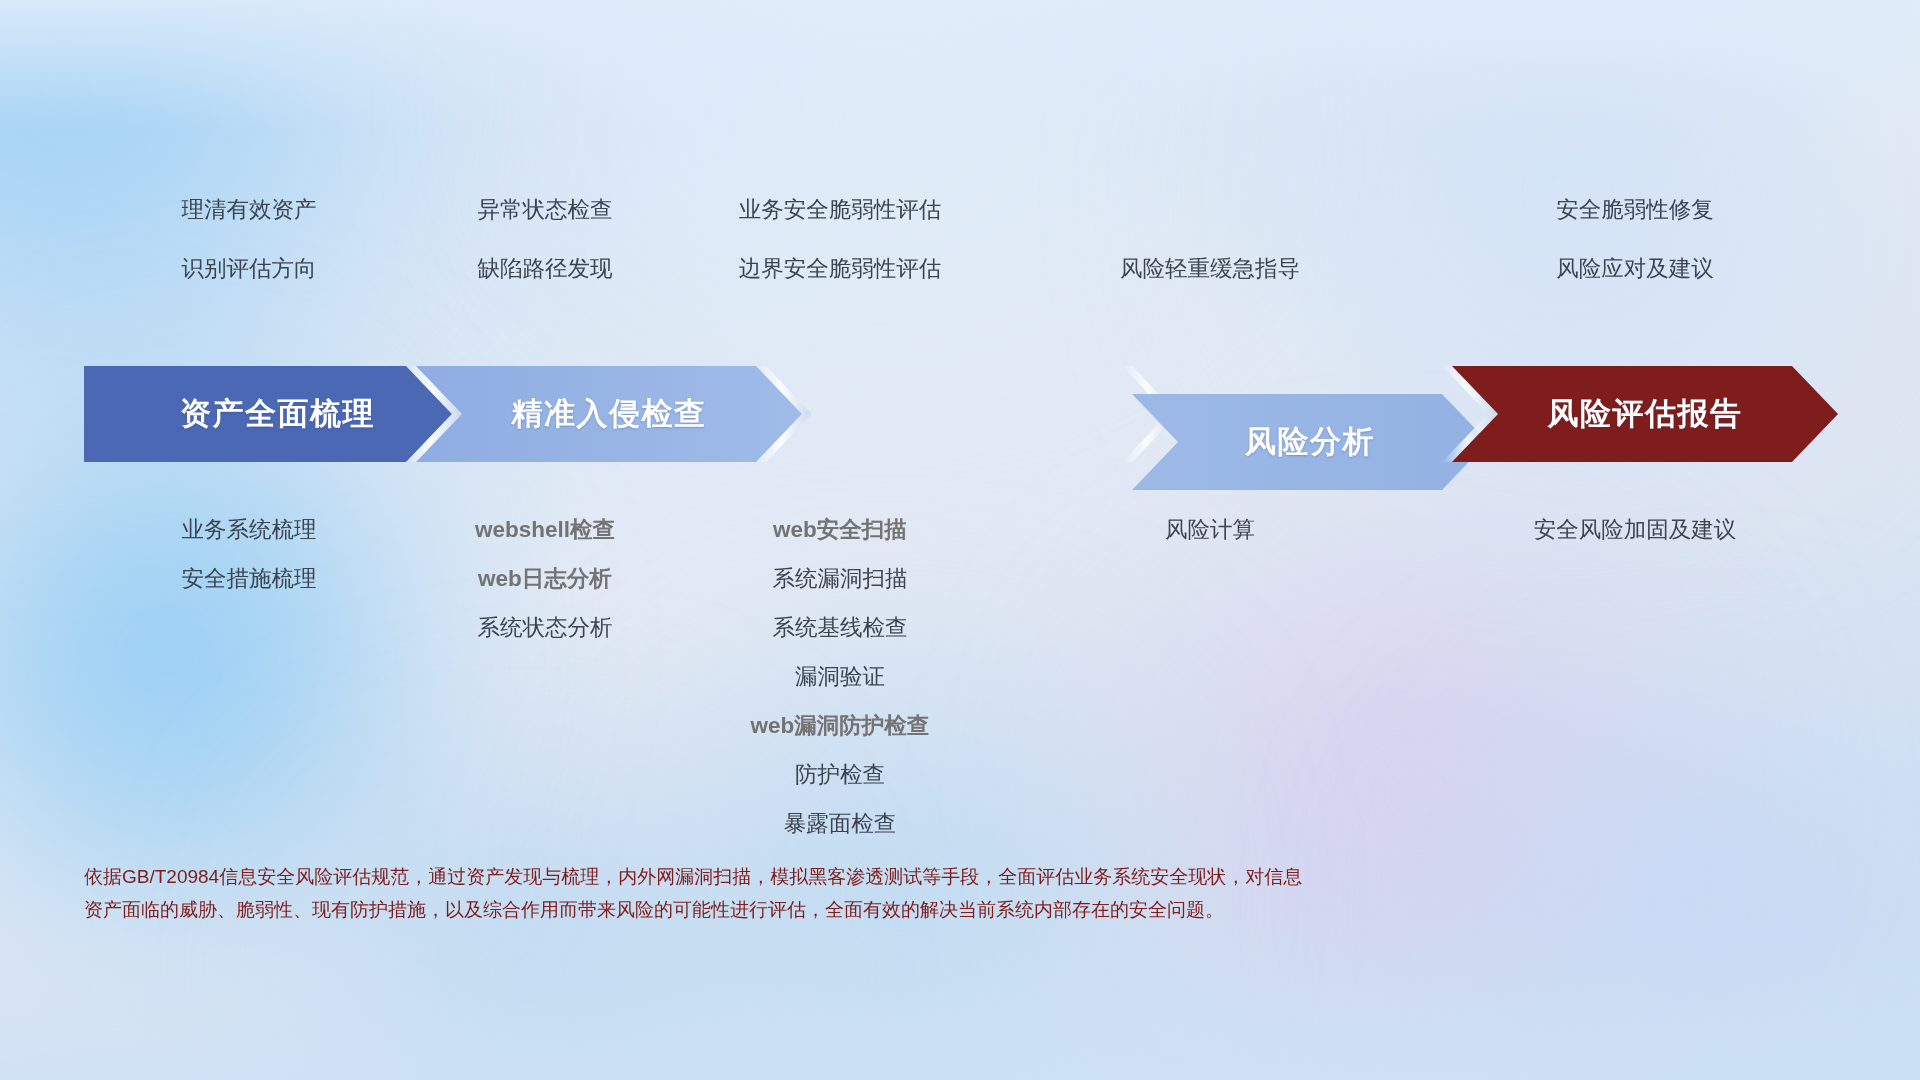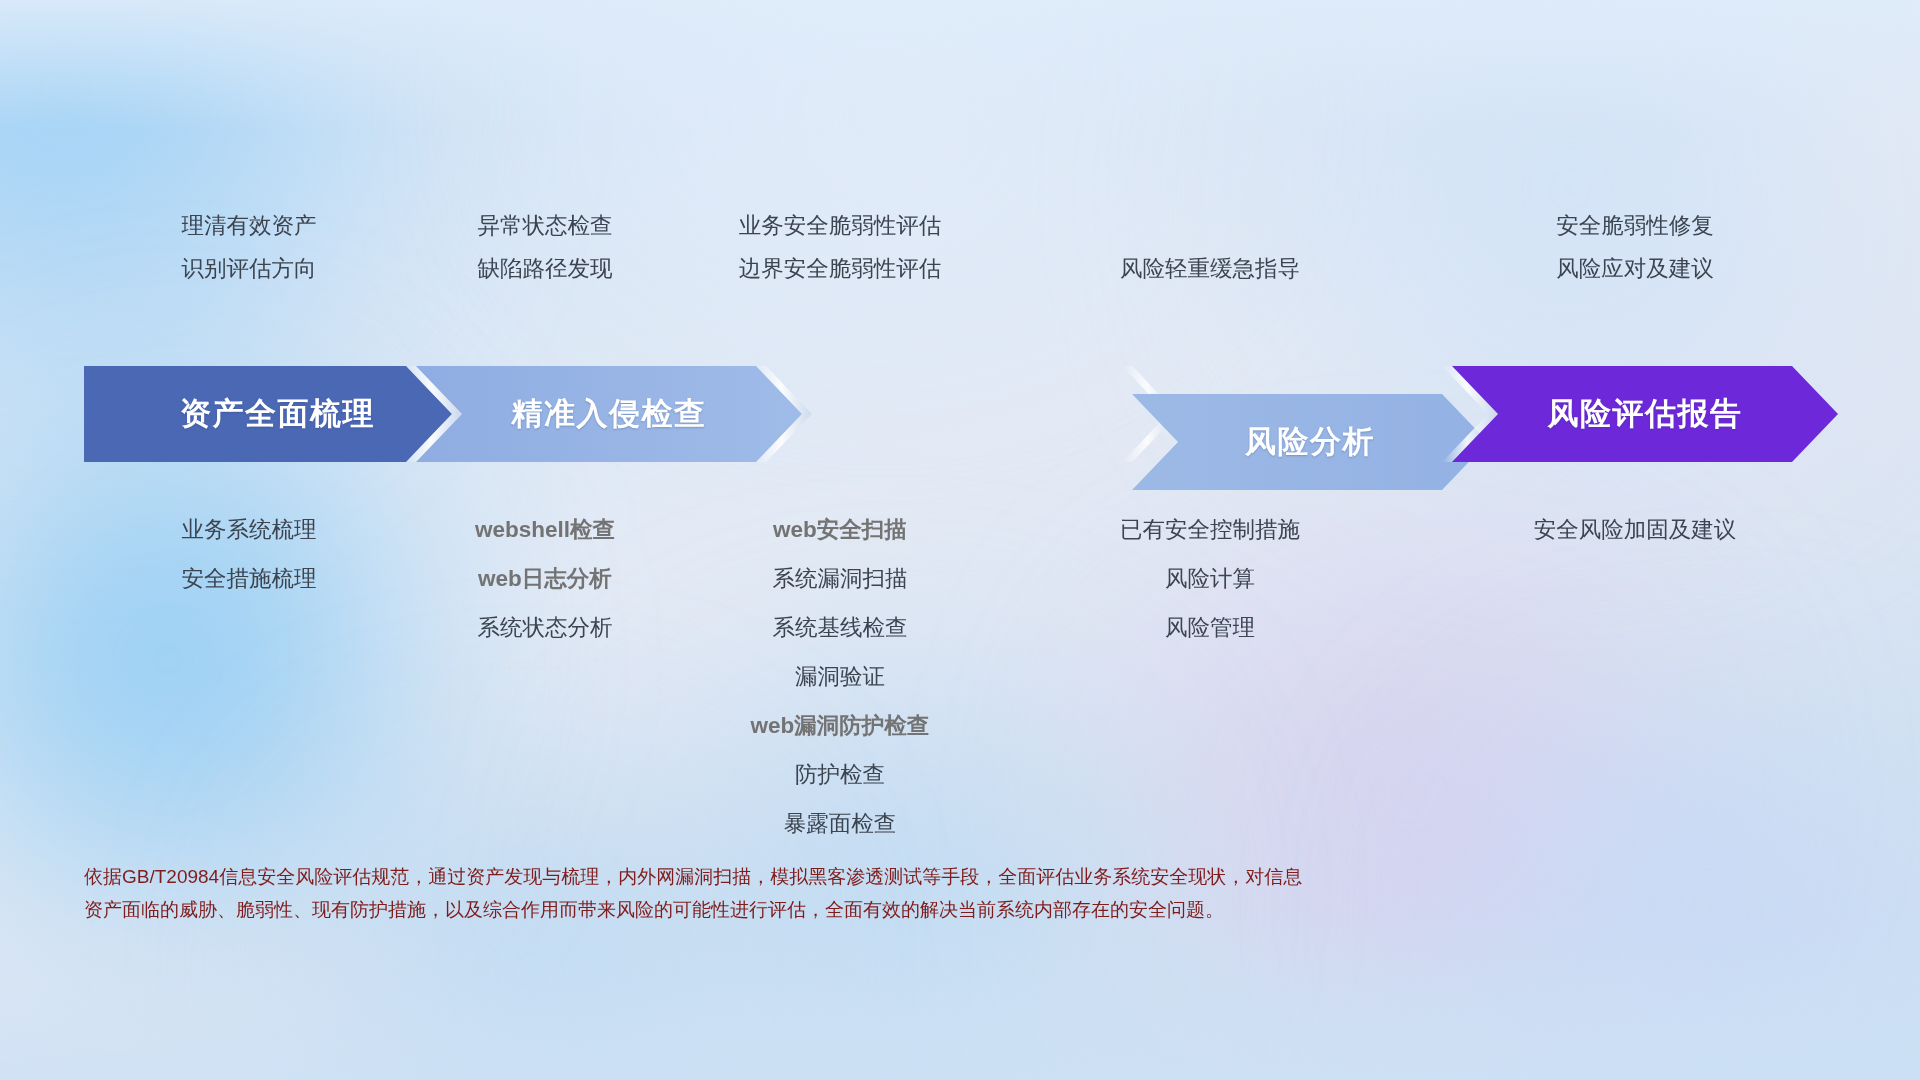--- a/index.html
+++ b/index.html
@@ -67,21 +67,21 @@
     clip-path: polygon(0 0, 46px 50%, 0 100%, 10px 100%, 56px 50%, 10px 0);
     pointer-events:none;
   }
 
   
   .col{ position:absolute; text-align:center; }
   .col .top-list{ position:absolute; bottom:0; left:0; width:100%; }
   .col .bot-list{ position:absolute; top:0; left:0; width:100%; }
   .item{
     font-size:22.5px; color:#3c4450; line-height:1.0;
-    margin-bottom:20px; white-space:nowrap;
+    margin-bottom:36px; white-space:nowrap;
   }
   .item.bold{ font-weight:bold; color:#737373; }
   .item:last-child{ margin-bottom:0; }
   .bot-list .item{ margin-bottom:0; margin-top:0; height:49px; line-height:49px; }
 
   
   .footer{
     position:absolute; left:84px; top:860px; width:1600px;
     font-size:19px; line-height:33px; color:#7f1d1d;
     text-align:left;
@@ -152,21 +152,21 @@
     </div>
     <div class="chev-sep" style="left:672px;"></div>
 
     <div class="chev-sep" style="left:1038px;"></div>
 
     <div class="chev" style="left:1048px; width:356px; background:linear-gradient(90deg,#9cb9e6,#93b1e3);margin-top:28px;">
       <span class="lbl" style="color:#ffffff;">风险分析</span>
     </div>
     <div class="chev-sep" style="left:1358px;"></div>
 
-    <div class="chev" style="left:1368px; width:386px; background:#6d28d9;">
+    <div class="chev" style="left:1368px; width:386px; background:#7f1d1d;">
       <span class="lbl" style="color:#ffffff;">风险评估报告</span>
     </div>
 
   </div>
 
   <div class="col" style="left:84px; top:505px; width:330px;">
     <div class="bot-list">
       <div class="item">业务系统梳理</div>
       <div class="item">安全措施梳理</div>
     </div>
@@ -187,23 +187,21 @@
       <div class="item">系统基线检查</div>
       <div class="item">漏洞验证</div>
       <div class="item bold">web漏洞防护检查</div>
       <div class="item">防护检查</div>
       <div class="item">暴露面检查</div>
     </div>
   </div>
 
   <div class="col" style="left:1000px; top:505px; width:420px;">
     <div class="bot-list">
-      <div class="item">已有安全控制措施</div>
       <div class="item">风险计算</div>
-      <div class="item">风险管理</div>
     </div>
   </div>
 
   <div class="col" style="left:1430px; top:505px; width:410px;">
     <div class="bot-list">
       <div class="item">安全风险加固及建议</div>
     </div>
   </div>
 
   <div class="footer">

